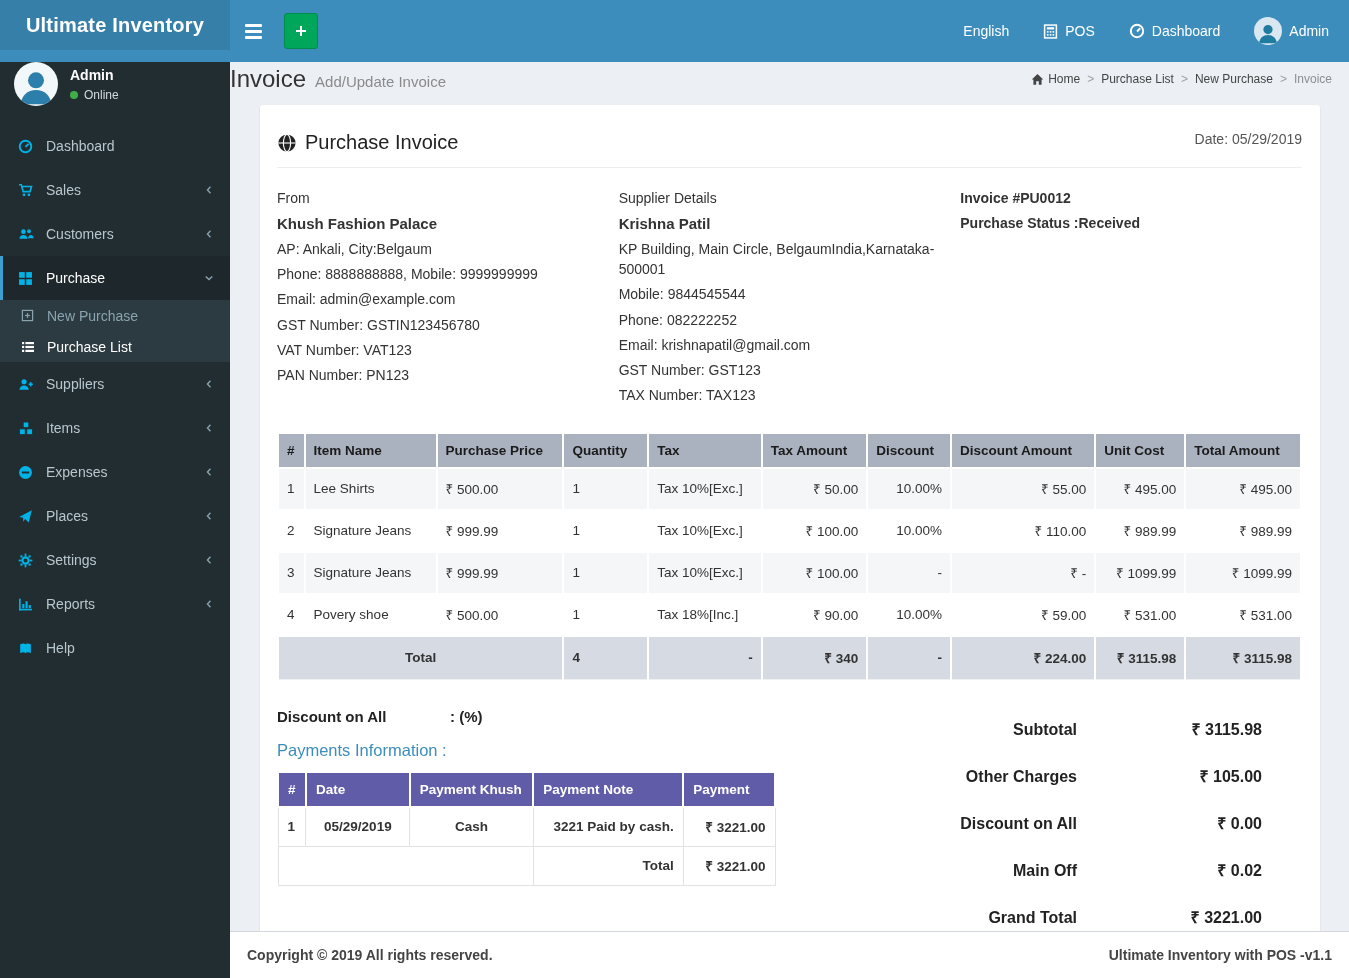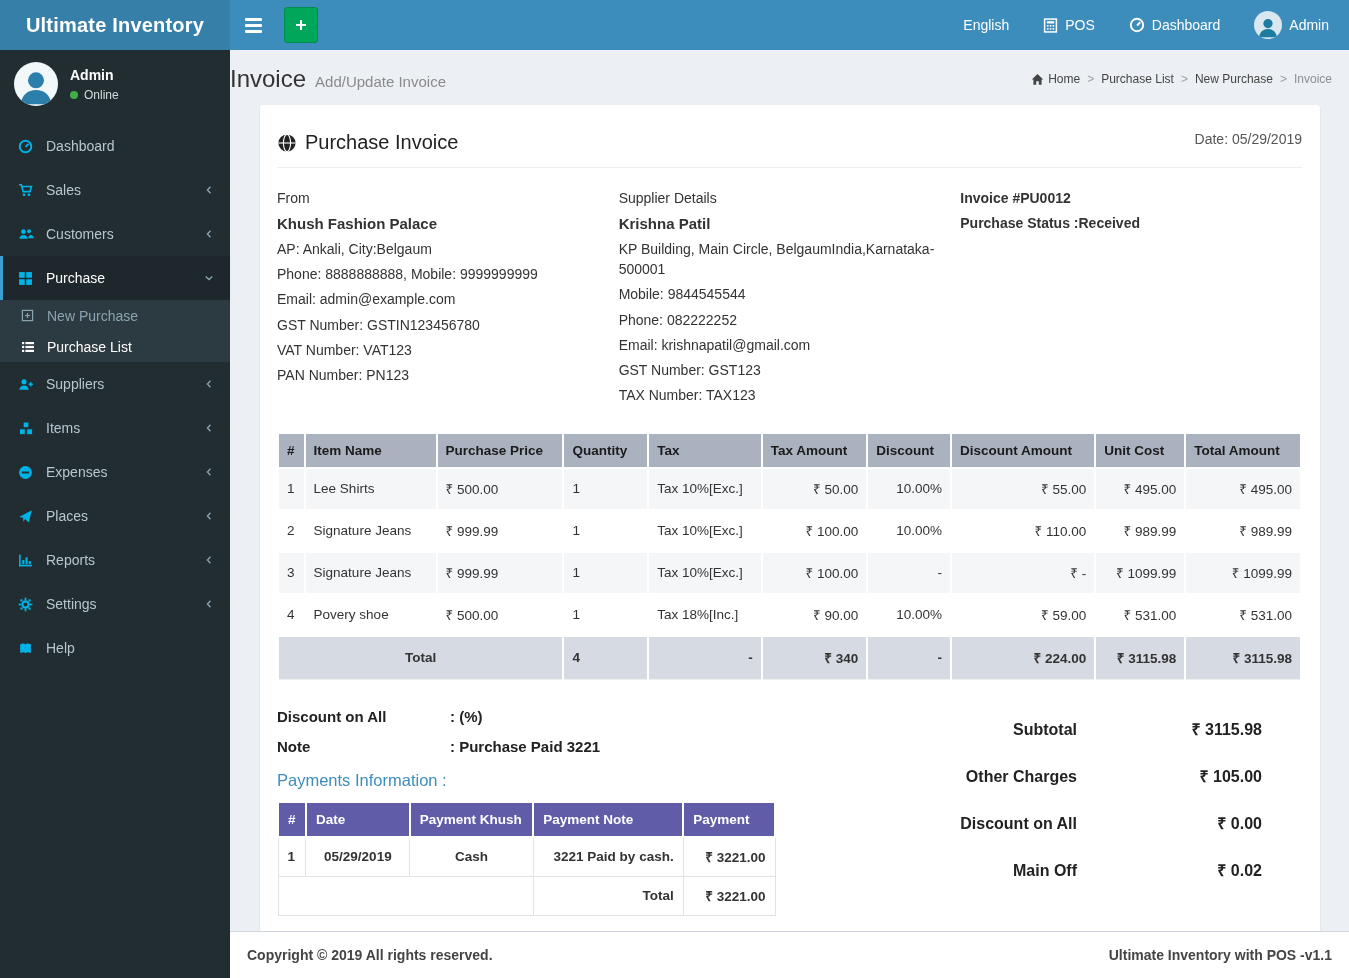--- a/index.html
+++ b/index.html
@@ -1,20 +1,20 @@
 <!DOCTYPE html>
 <html><head>
 <meta charset="utf-8">
 <style>
   * { box-sizing: border-box; margin: 0; padding: 0; }
   html,body { width:1349px; height:978px; overflow:hidden; background:#ecf0f5;
               font-family:"Liberation Sans", sans-serif; color:#333; }
 
   
-  .navbar { position:absolute; top:0; left:0; width:1349px; height:50px; background:#3c8dbc; display:flex; z-index:20; }
+  .navbar { position:absolute; top:0; left:0; width:1349px; height:62px; background:#3c8dbc; display:flex; z-index:20; }
   .logo { width:230px; height:50px; background:#367fa9; color:#fff; font-size:20px; font-weight:bold;
           display:flex; align-items:center; justify-content:center; letter-spacing:.2px; cursor:pointer; }
   .nav-main { flex:1; display:flex; align-items:center; }
   .hamburger { width:46px; height:50px; display:flex; flex-direction:column; justify-content:center; align-items:center; gap:3px; cursor:pointer; }
   .hamburger i { display:block; width:17px; height:3px; background:#fff; border-radius:1px; }
   .add-btn { width:34px; height:36px; background:#00a65a; border:1px solid #008d4c; border-radius:3px; color:#fff;
              display:flex; align-items:center; justify-content:center; cursor:pointer; margin-left:8px; }
   .nav-right { margin-left:auto; display:flex; align-items:center; gap:34px; padding-right:20px; }
   .nav-link { color:#fff; font-size:14px; display:flex; align-items:center; gap:7px; cursor:pointer; text-decoration:none; }
   .nav-avatar { width:28px; height:28px; border-radius:50%; background:#d9e7f0; display:flex; align-items:flex-end; justify-content:center; overflow:hidden; }
@@ -309,49 +309,49 @@
       <span class="lbl">Places</span>
       <span class="chev">
         <svg class="svg-ic" width="12" height="12" viewBox="0 0 14 14">
             <polyline points="8.7,3.2 5.2,7 8.7,10.8" fill="none" stroke="currentColor" stroke-width="1.6"></polyline>
           </svg>
       </span>
     </li>
     <li class="mi">
       <span class="ic">
         <svg class="svg-ic" width="15" height="15" viewBox="0 0 14 14">
-            <rect x="1" y="1.5" width="1.5" height="11" fill="currentColor"></rect>
-            <rect x="1" y="11" width="12" height="1.5" fill="currentColor"></rect>
-            <rect x="4" y="6.5" width="2" height="4" fill="currentColor"></rect>
-            <rect x="7" y="4" width="2" height="6.5" fill="currentColor"></rect>
-            <rect x="10" y="7.5" width="2" height="3" fill="currentColor"></rect>
-          </svg>
-      </span>
-      <span class="lbl">Reports</span>
-      <span class="chev">
-        <svg class="svg-ic" width="12" height="12" viewBox="0 0 14 14">
-            <polyline points="8.7,3.2 5.2,7 8.7,10.8" fill="none" stroke="currentColor" stroke-width="1.6"></polyline>
-          </svg>
-      </span>
-    </li>
-    <li class="mi">
-      <span class="ic">
-        <svg class="svg-ic" width="15" height="15" viewBox="0 0 14 14">
             <circle cx="7" cy="7" r="2.9" fill="none" stroke="currentColor" stroke-width="2"></circle>
             <rect x="6.2" y="0.6" width="1.6" height="2.5" fill="currentColor"></rect>
             <rect x="6.2" y="10.9" width="1.6" height="2.5" fill="currentColor"></rect>
             <rect x="0.6" y="6.2" width="2.5" height="1.6" fill="currentColor"></rect>
             <rect x="10.9" y="6.2" width="2.5" height="1.6" fill="currentColor"></rect>
             <rect x="2.2" y="2.2" width="2" height="2" fill="currentColor"></rect>
             <rect x="9.8" y="2.2" width="2" height="2" fill="currentColor"></rect>
             <rect x="2.2" y="9.8" width="2" height="2" fill="currentColor"></rect>
             <rect x="9.8" y="9.8" width="2" height="2" fill="currentColor"></rect>
           </svg>
       </span>
       <span class="lbl">Settings</span>
+      <span class="chev">
+        <svg class="svg-ic" width="12" height="12" viewBox="0 0 14 14">
+            <polyline points="8.7,3.2 5.2,7 8.7,10.8" fill="none" stroke="currentColor" stroke-width="1.6"></polyline>
+          </svg>
+      </span>
+    </li>
+    <li class="mi">
+      <span class="ic">
+        <svg class="svg-ic" width="15" height="15" viewBox="0 0 14 14">
+            <rect x="1" y="1.5" width="1.5" height="11" fill="currentColor"></rect>
+            <rect x="1" y="11" width="12" height="1.5" fill="currentColor"></rect>
+            <rect x="4" y="6.5" width="2" height="4" fill="currentColor"></rect>
+            <rect x="7" y="4" width="2" height="6.5" fill="currentColor"></rect>
+            <rect x="10" y="7.5" width="2" height="3" fill="currentColor"></rect>
+          </svg>
+      </span>
+      <span class="lbl">Reports</span>
       <span class="chev">
         <svg class="svg-ic" width="12" height="12" viewBox="0 0 14 14">
             <polyline points="8.7,3.2 5.2,7 8.7,10.8" fill="none" stroke="currentColor" stroke-width="1.6"></polyline>
           </svg>
       </span>
     </li>
     <li class="mi">
       <span class="ic">
         <svg class="svg-ic" width="15" height="15" viewBox="0 0 14 14">
             <path d="M2 3c2.6-1 4.2-1 5 .2.8-1.2 2.4-1.2 5-.2v8.3c-2.6-1-4.2-1-5 .2-.8-1.2-2.4-1.2-5-.2z" fill="currentColor"></path>
@@ -521,24 +521,20 @@
           </tr>
         </tfoot>
       </table>
 
       <div class="lower">
         <div class="lower-left">
           <div class="kv">
             <span class="k">Discount on All</span>
             <span class="v">: (%)</span>
           </div>
-          <div class="kv">
-            <span class="k">Note</span>
-            <span class="v">: Purchase Paid 3221</span>
-          </div>
           <h3 class="pay-title">Payments Information :</h3>
 
           <table class="payments">
             <colgroup>
                 <col style="width:28px">
                 <col style="width:104px">
                 <col style="width:124px">
                 <col style="width:151px">
                 <col style="width:92px">
               </colgroup>
@@ -579,20 +575,24 @@
             <span class="sum-value">₹ 105.00</span>
           </div>
           <div class="sum-row">
             <span class="sum-label">Discount on All</span>
             <span class="sum-value">₹ 0.00</span>
           </div>
           <div class="sum-row">
             <span class="sum-label">Main Off</span>
             <span class="sum-value">₹ 0.02</span>
           </div>
+          <div class="sum-row">
+            <span class="sum-label">Grand Total</span>
+            <span class="sum-value">₹ 3221.00</span>
+          </div>
         </div>
       </div>
     </section>
   </div>
 
   <footer class="footer">
     <span>Copyright © 2019 All rights reserved.</span>
     <span>Ultimate Inventory with POS -v1.1</span>
   </footer>
 </div>

